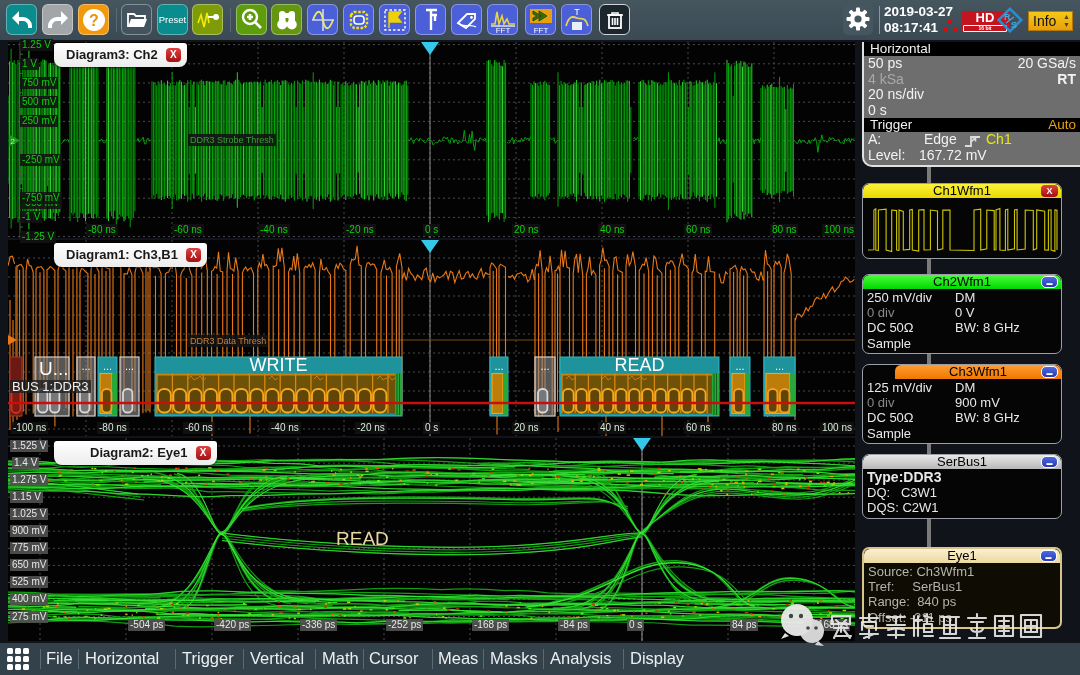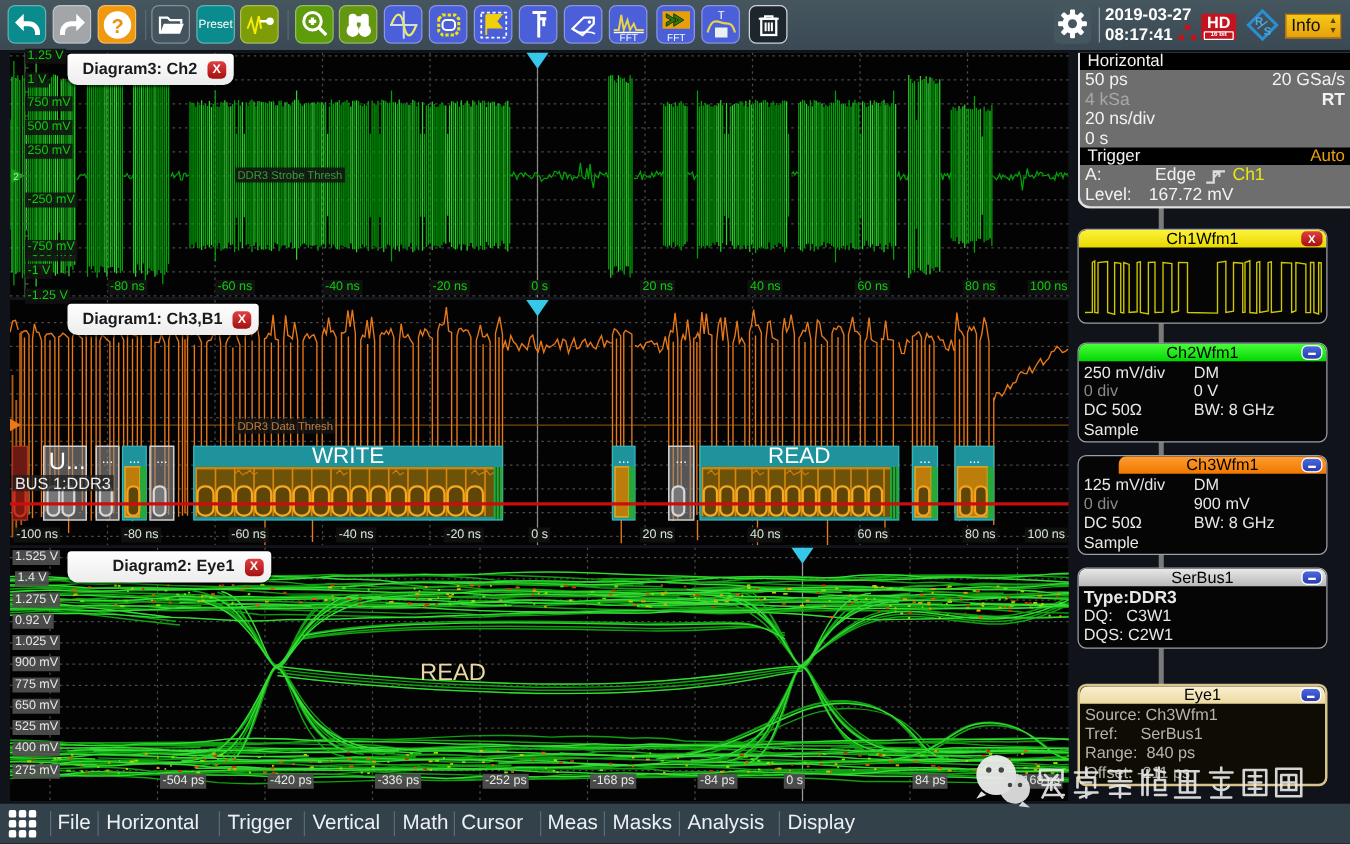--- a/index.html
+++ b/index.html
@@ -143,21 +143,21 @@
         </g>
         <circle cx="14" cy="14" r="3.6" fill="#46565f"></circle>
       </svg></div>
     <div style="position:absolute;left:879px;top:6px;width:1px;height:28px;background:#8a969e"></div>
     <div style="position:absolute;left:884px;top:4px;color:#fff;font-weight:bold;font-size:13.5px;line-height:15.5px;font-family:'Liberation Sans',sans-serif;">2019-03-27<br>08:17:41</div>
     <svg width="14" height="13" viewBox="0 0 14 13" style="position:absolute;left:943px;top:20px">
       <rect x="5" y="0" width="4" height="4" fill="#d01010"></rect>
       <rect x="0" y="8" width="4" height="4" fill="#d01010"></rect>
       <rect x="10" y="8" width="4" height="4" fill="#d01010"></rect>
     </svg>
-    <div style="position:absolute;left:961px;top:11px;width:28px;height:21px;background:#c41420;border-radius:2px;text-align:center;">
+    <div style="position:absolute;left:961px;top:11px;width:48px;height:21px;background:#c41420;border-radius:2px;text-align:center;">
       <div style="color:#fff;font-weight:bold;font-size:13px;line-height:13px;font-family:'Liberation Sans',sans-serif;">HD</div>
       <div style="margin:1px 2px 0;border:1px solid #fff;border-radius:1px;color:#fff;font-size:5px;line-height:5px;font-weight:bold">16 bit</div>
     </div>
     <svg width="32" height="32" viewBox="0 0 32 32" style="position:absolute;left:994px;top:4px">
       <rect x="8" y="8" width="16" height="16" transform="rotate(45 16 16)" fill="none" stroke="#2a8fd0" stroke-width="2.5"></rect>
       <text x="10" y="16" font-size="9" fill="#4aa8e0" font-weight="bold" font-family="Liberation Sans">R</text>
       <text x="17" y="24" font-size="9" fill="#4aa8e0" font-weight="bold" font-family="Liberation Sans">S</text>
       <path d="M12 19 L20 13" stroke="#4aa8e0" stroke-width="1.2"></path>
     </svg>
     <div style="position:absolute;left:1028px;top:11px;width:45px;height:20px;background:linear-gradient(#f5c818,#e8a00a);border:1px solid #b87808;border-radius:0;"><span style="color:#101010;font-size:14px;margin-left:4px;font-family:'Liberation Sans',sans-serif;">Info</span><span style="position:absolute;right:2px;top:1px;font-size:7px;line-height:8px;color:#584408">▲<br>▼</span></div>
@@ -719,21 +719,21 @@
 <div class="chip" style="left:423px;top:422px;color:#d8e8d8;background:rgba(18,18,18,0.88);font-size:10px;">0 s</div>
 <div class="chip" style="left:512px;top:422px;color:#d8e8d8;background:rgba(18,18,18,0.88);font-size:10px;">20 ns</div>
 <div class="chip" style="left:598px;top:422px;color:#d8e8d8;background:rgba(18,18,18,0.88);font-size:10px;">40 ns</div>
 <div class="chip" style="left:684px;top:422px;color:#d8e8d8;background:rgba(18,18,18,0.88);font-size:10px;">60 ns</div>
 <div class="chip" style="left:770px;top:422px;color:#d8e8d8;background:rgba(18,18,18,0.88);font-size:10px;">80 ns</div>
 <div class="chip" style="left:820px;top:422px;color:#d8e8d8;background:rgba(18,18,18,0.88);font-size:10px;">100 ns</div>
 <div class="chip" style="left:10px;top:380px;color:#f0f0f0;background:rgba(30,30,30,0.75);font-size:13px;line-height:13px;">BUS 1:DDR3</div>
 <div class="chip" style="left:10px;top:440.0px;color:#e8e8e8;background:rgba(80,80,80,0.92);font-size:10px;">1.525 V</div>
 <div class="chip" style="left:12px;top:457.05px;color:#e8e8e8;background:rgba(80,80,80,0.92);font-size:10px;">1.4 V</div>
 <div class="chip" style="left:10px;top:474.1px;color:#e8e8e8;background:rgba(80,80,80,0.92);font-size:10px;">1.275 V</div>
-<div class="chip" style="left:10px;top:491.15px;color:#e8e8e8;background:rgba(80,80,80,0.92);font-size:10px;">0.92 V</div>
+<div class="chip" style="left:10px;top:491.15px;color:#e8e8e8;background:rgba(80,80,80,0.92);font-size:10px;">1.15 V</div>
 <div class="chip" style="left:10px;top:508.20000000000005px;color:#e8e8e8;background:rgba(80,80,80,0.92);font-size:10px;">1.025 V</div>
 <div class="chip" style="left:10px;top:525.25px;color:#e8e8e8;background:rgba(80,80,80,0.92);font-size:10px;">900 mV</div>
 <div class="chip" style="left:10px;top:542.3px;color:#e8e8e8;background:rgba(80,80,80,0.92);font-size:10px;">775 mV</div>
 <div class="chip" style="left:10px;top:559.35px;color:#e8e8e8;background:rgba(80,80,80,0.92);font-size:10px;">650 mV</div>
 <div class="chip" style="left:10px;top:576.4px;color:#e8e8e8;background:rgba(80,80,80,0.92);font-size:10px;">525 mV</div>
 <div class="chip" style="left:10px;top:593.45px;color:#e8e8e8;background:rgba(80,80,80,0.92);font-size:10px;">400 mV</div>
 <div class="chip" style="left:10px;top:610.5px;color:#e8e8e8;background:rgba(80,80,80,0.92);font-size:10px;">275 mV</div>
 <div class="chip" style="left:128px;top:619px;color:#e8e8e8;background:rgba(80,80,80,0.92);font-size:10px;">-504 ps</div>
 <div class="chip" style="left:214px;top:619px;color:#e8e8e8;background:rgba(80,80,80,0.92);font-size:10px;">-420 ps</div>
 <div class="chip" style="left:300px;top:619px;color:#e8e8e8;background:rgba(80,80,80,0.92);font-size:10px;">-336 ps</div>

